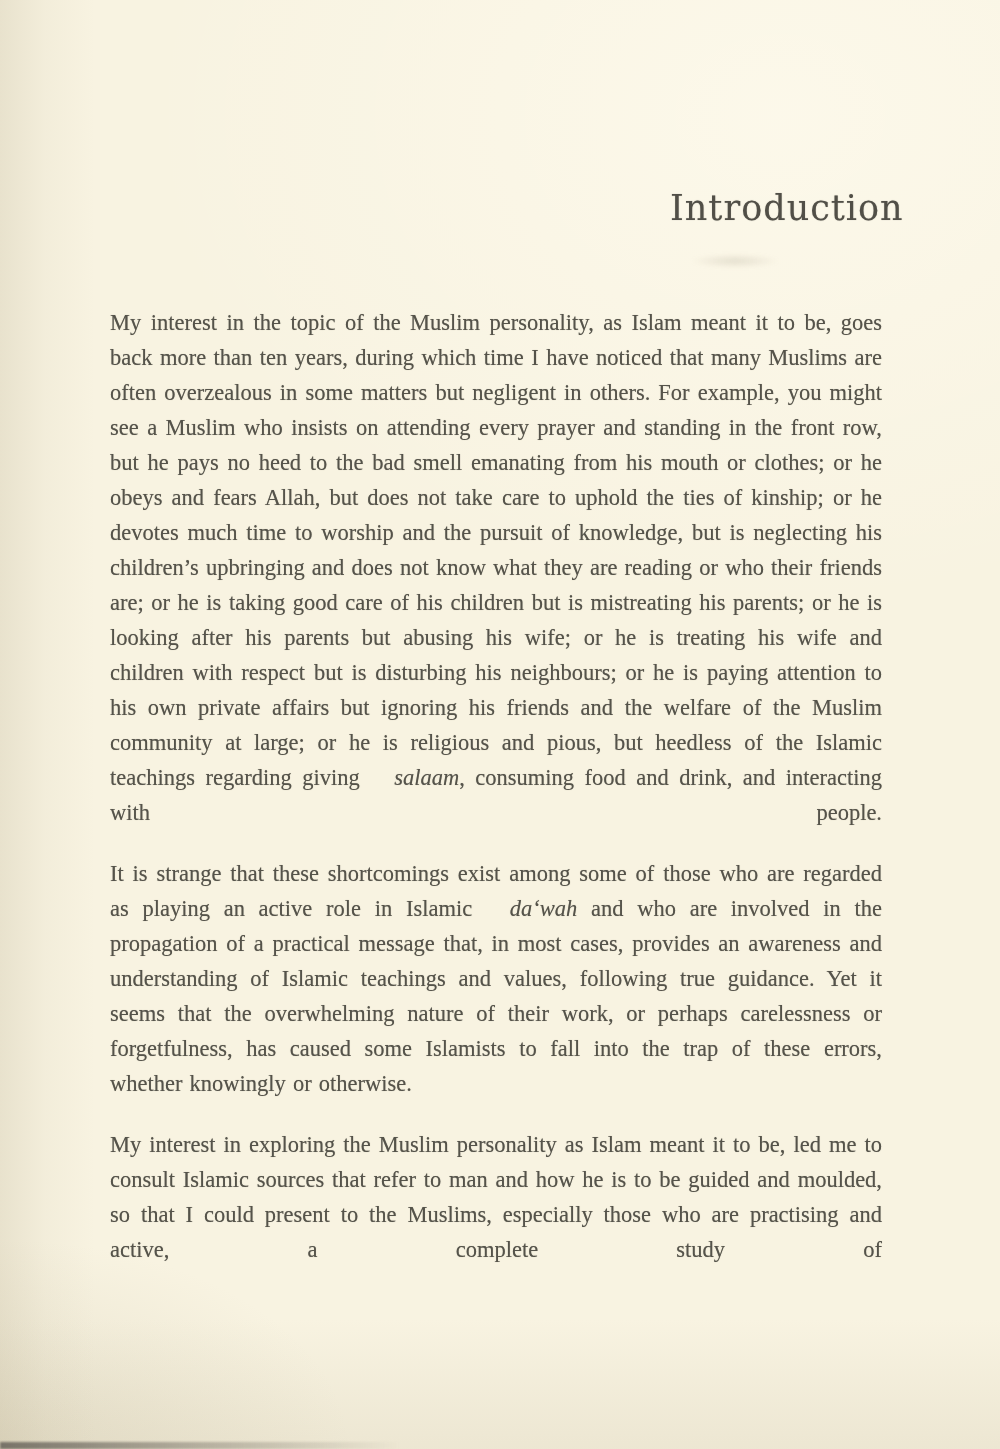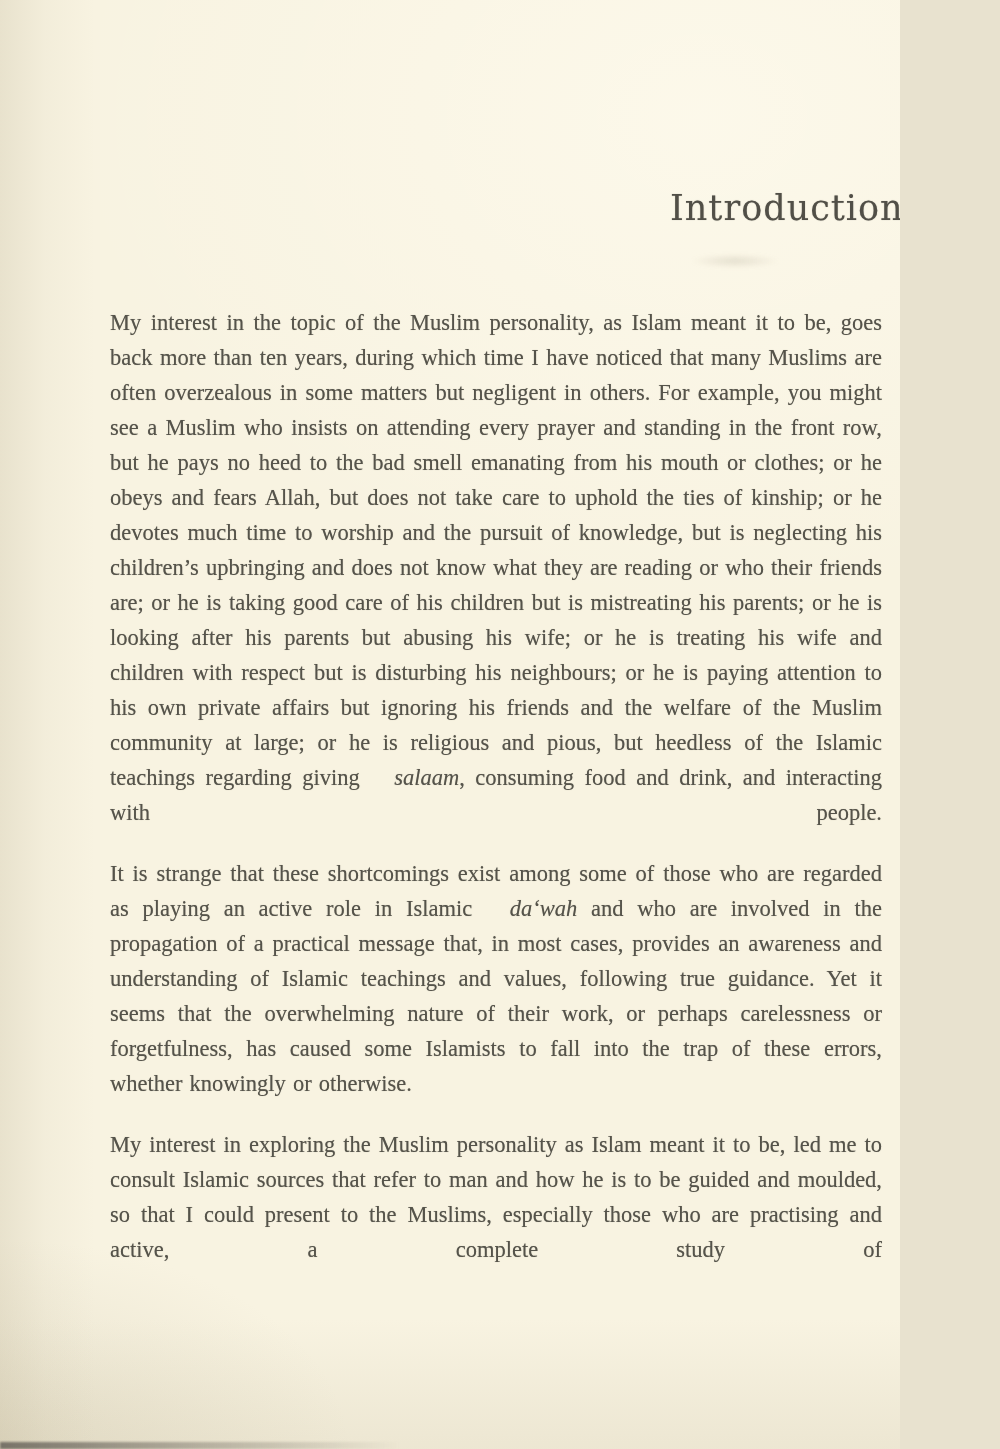--- a/index.html
+++ b/index.html
@@ -3,21 +3,21 @@
 <meta charset="utf-8">
 <style>
   html, body {
     margin: 0;
     padding: 0;
     background: #e8e2cf;
     font-family: "Liberation Serif", serif;
   }
   .page {
     position: relative;
-    width: 900px;
+    width: 1000px;
     height: 1449px;
     overflow: hidden;
     background-color: #f8f3e1;
     background-image:
       radial-gradient(ellipse 900px 700px at 78% 8%, rgba(255,252,240,0.60), rgba(255,252,240,0) 70%),
       linear-gradient(to right, rgba(196,186,158,0.30) 0px, rgba(196,186,158,0.10) 45px, rgba(196,186,158,0) 95px),
       linear-gradient(to top, rgba(196,186,158,0.22) 0px, rgba(196,186,158,0) 130px),
       radial-gradient(ellipse 500px 300px at 0% 100%, rgba(180,170,140,0.25), rgba(180,170,140,0) 70%);
   }
   .page-title {

